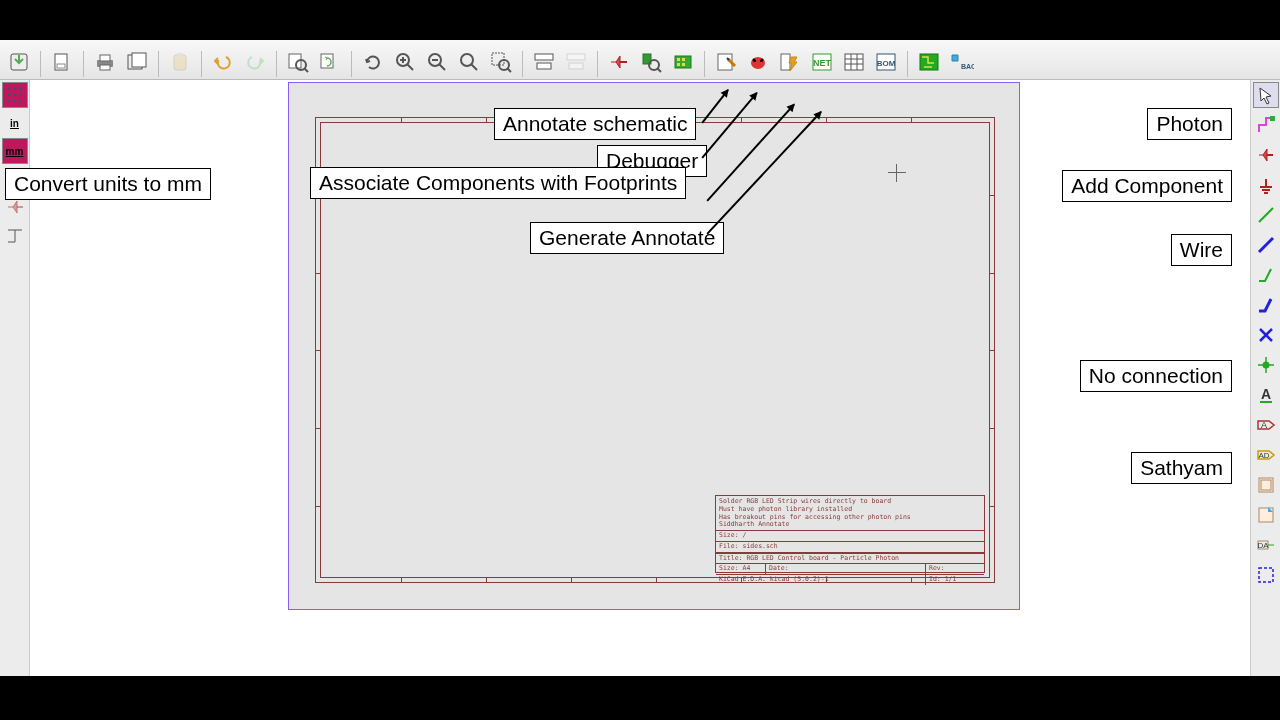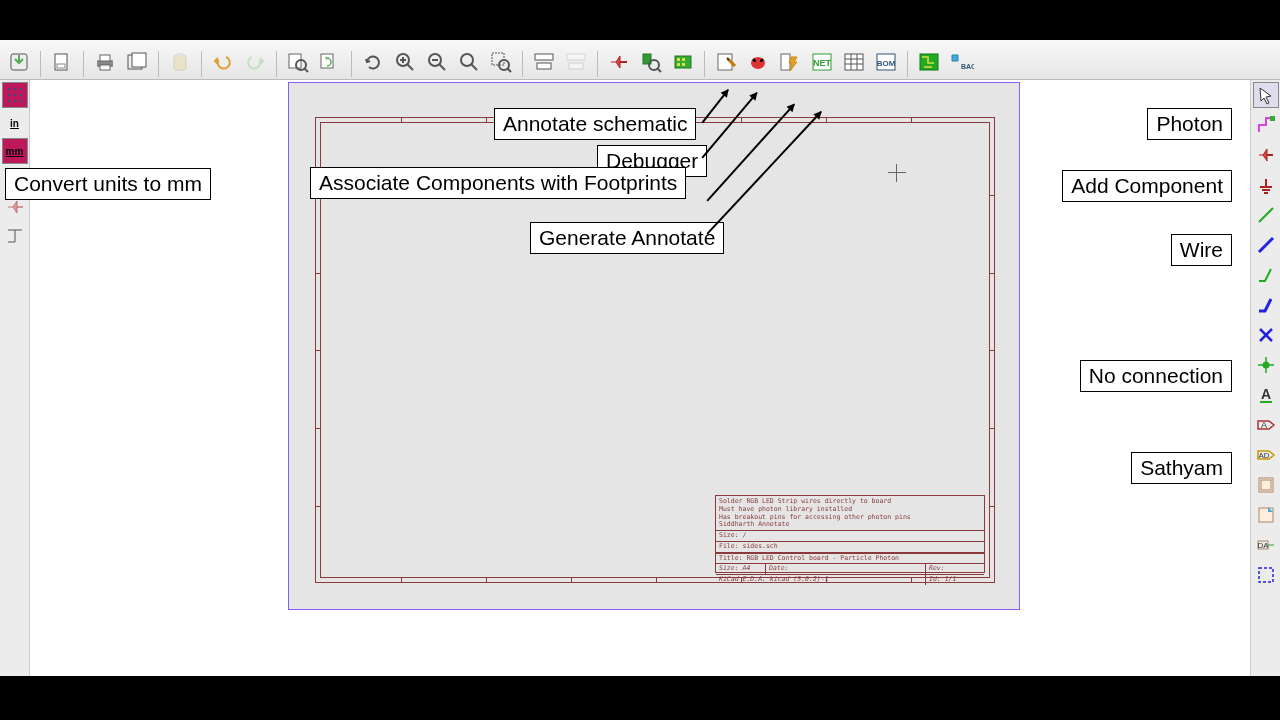--- a/index.html
+++ b/index.html
@@ -17,21 +17,21 @@
 .canvas { position: absolute; top: 40px; left: 30px; right: 30px; bottom: 0; background: #fff; overflow: hidden; }
 .dotgrid { position: absolute; inset: 0; background-image: radial-gradient(circle, #aaa 0.6px, transparent 0.6px); background-size: 10px 10px; }
 .sheet-outer { position: absolute; left: 246px; top: 2px; width: 732px; height: 528px; background: #e5e5e5; border:1px solid #8b5cf6;margin-left:12px; }
 .sheet-frame { position: absolute; left: 26px; top: 34px; width: 680px; height: 466px; border: 1px solid #8a3a3a; }
 .sheet-frame-inner { position: absolute; inset: 4px; border: 1px solid #8a3a3a; }
 .tick { position: absolute; background: #8a3a3a; }
 .titleblock { position: absolute; right: 4px; bottom: 4px; width: 270px; height: 78px; border: 1px solid #8a3a3a; font-size: 6.5px; color: #8a3a3a; line-height: 1.2; font-family: monospace; }
 .tb-row { border-bottom: 1px solid #8a3a3a; padding: 1px 3px; display:flex; }
 .tb-notes { height: 34px; padding:2px 3px; }
 .tb-title { font-weight: normal; padding:1px 3px; border-top:1px solid #8a3a3a; border-bottom:1px solid #8a3a3a; }
-.tb-bottom { display:flex;font-style:italic; }
+.tb-bottom { display:flex; }
 .tb-cell { border-right:1px solid #8a3a3a; padding:1px 3px; }
 .callout { position: absolute; background: #fff; border: 1.5px solid #000; padding: 3px 8px; font-size: 21px; white-space: nowrap; }
 .arrow-line { position: absolute; height: 1.5px; background: #000; transform-origin: left center; }
 .arrow-line::after { content: ""; position: absolute; right: -1px; top: -3.5px; border-left: 8px solid #000; border-top: 4px solid transparent; border-bottom: 4px solid transparent; }
 .cursor-cross { position: absolute; width: 18px; height: 18px; }
 .cursor-cross::before { content:""; position:absolute; left:8px; top:0; width:1px; height:18px; background:#666; }
 .cursor-cross::after { content:""; position:absolute; top:8px; left:0; height:1px; width:18px; background:#666; }
 .lbl-txt { font-size:10px; font-weight:bold; }
 svg { display:block; }
 </style>

